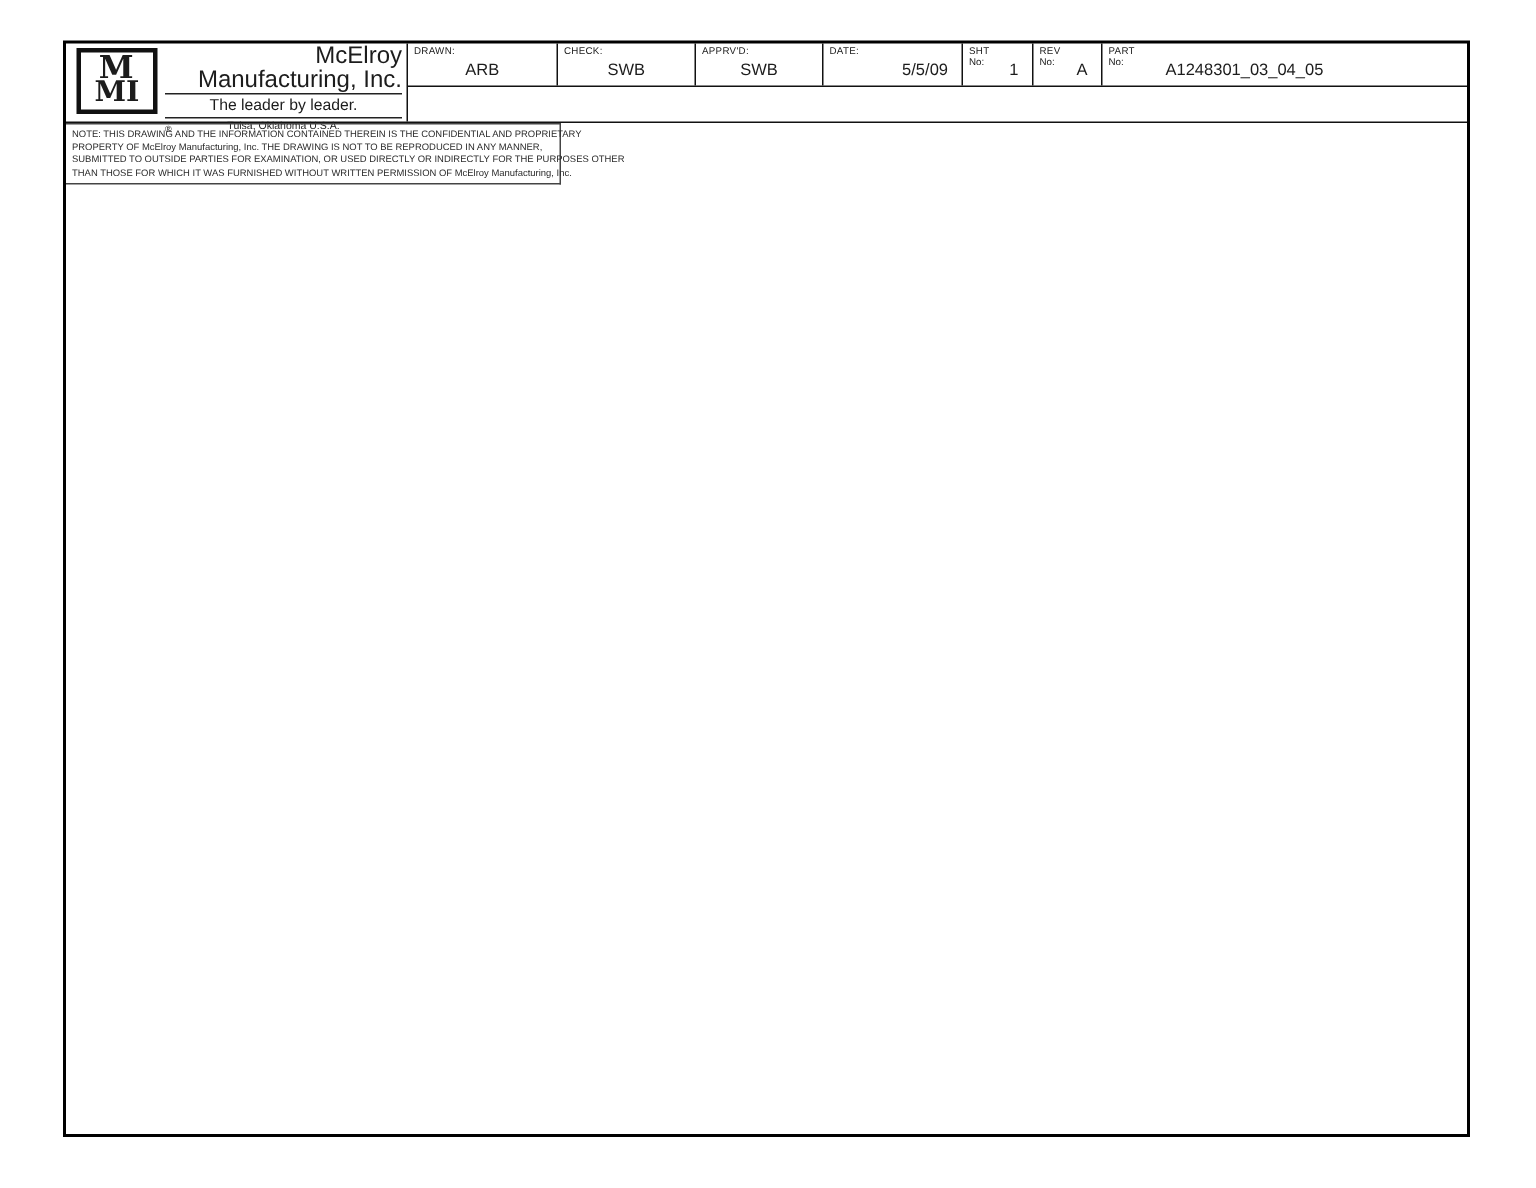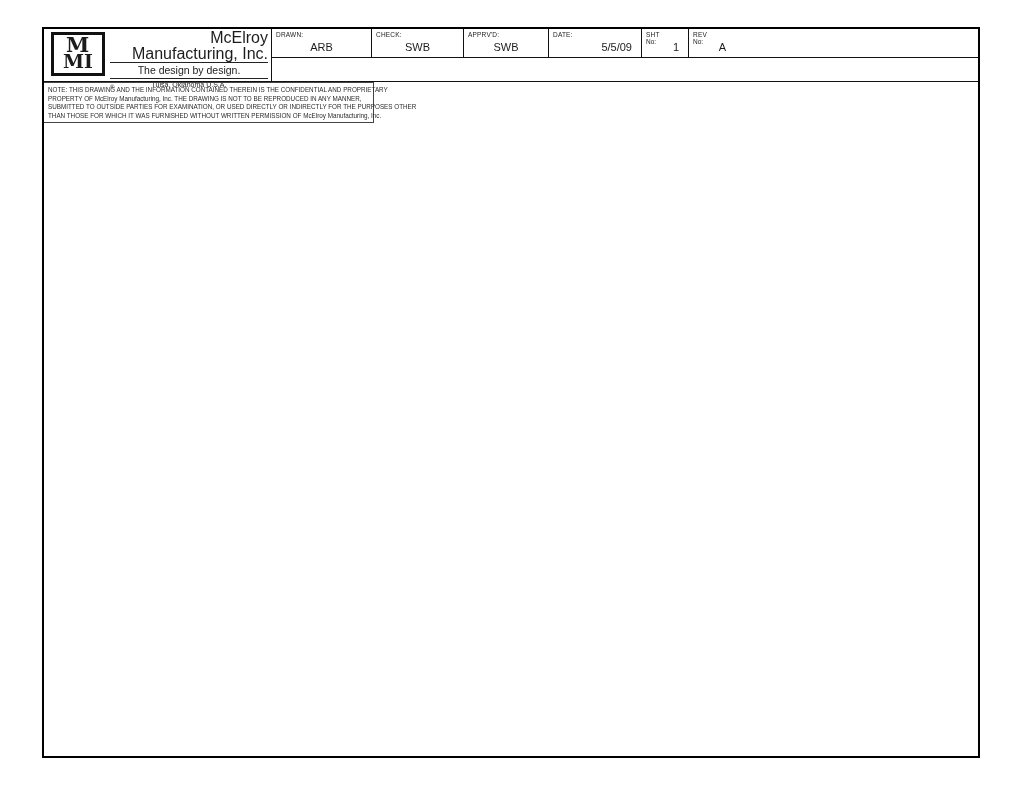--- a/index.html
+++ b/index.html
@@ -219,21 +219,21 @@
 <div class="sheet">
 
   <div class="titleblock">
     <div class="company">
       <div class="logo-box">
         <span class="logo-m">M</span>
         <span class="logo-mi">MI</span>
       </div>
       <div class="company-text">
         <div class="c-row c-row1">McElroy Manufacturing, Inc.</div>
-        <div class="c-row c-row2">The design by design.</div>
+        <div class="c-row c-row2">The leader by leader.</div>
         <div class="c-row c-row3">
           <span class="reg-mark">®</span>
           <span>Tulsa, Oklahoma U.S.A.</span>
         </div>
       </div>
     </div>
 
     <div class="fields-and-title">
       <div class="tb-fields">
         <div class="field w-drawn">
@@ -254,20 +254,25 @@
         </div>
         <div class="field w-sht">
           <span class="f-label">SHT</span>
           <span class="f-label2">No:</span>
           <span class="f-value f-value-right">1</span>
         </div>
         <div class="field w-rev">
           <span class="f-label">REV</span>
           <span class="f-label2">No:</span>
           <span class="f-value f-value-right">A</span>
+        </div>
+        <div class="field w-part">
+          <span class="f-label">PART</span>
+          <span class="f-label2">No:</span>
+          <span class="f-value f-value-left">A1248301_03_04_05</span>
         </div>
       </div>
     </div>
   </div>
 
   <div class="notebox">
     <div class="note-line">NOTE: THIS DRAWING AND THE INFORMATION CONTAINED THEREIN IS THE CONFIDENTIAL AND PROPRIETARY</div>
     <div class="note-line">PROPERTY OF McElroy Manufacturing, Inc. THE DRAWING IS NOT TO BE REPRODUCED IN ANY MANNER,</div>
     <div class="note-line">SUBMITTED TO OUTSIDE PARTIES FOR EXAMINATION, OR USED DIRECTLY OR INDIRECTLY FOR THE PURPOSES OTHER</div>
     <div class="note-line">THAN THOSE FOR WHICH IT WAS FURNISHED WITHOUT WRITTEN PERMISSION OF McElroy Manufacturing, Inc.</div>

